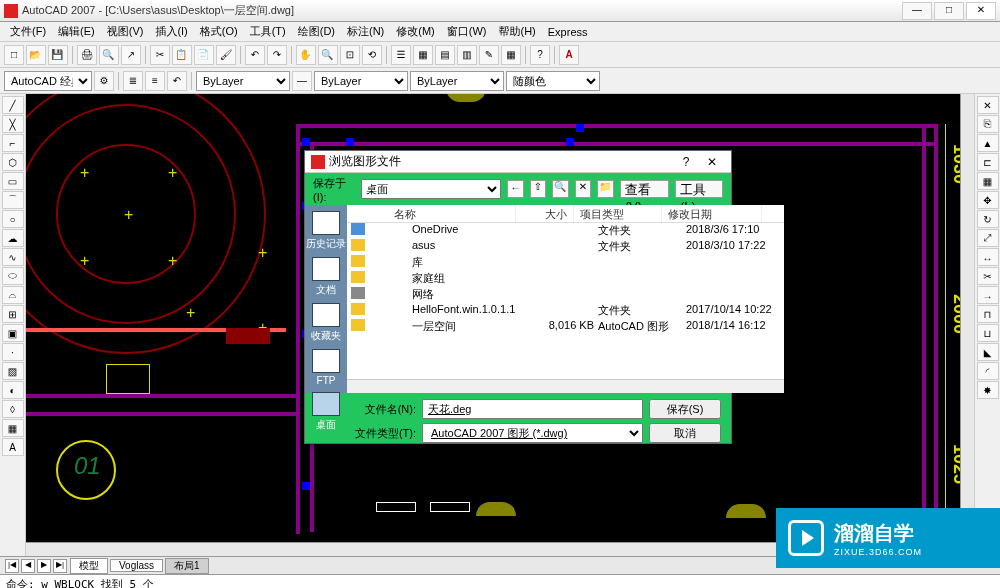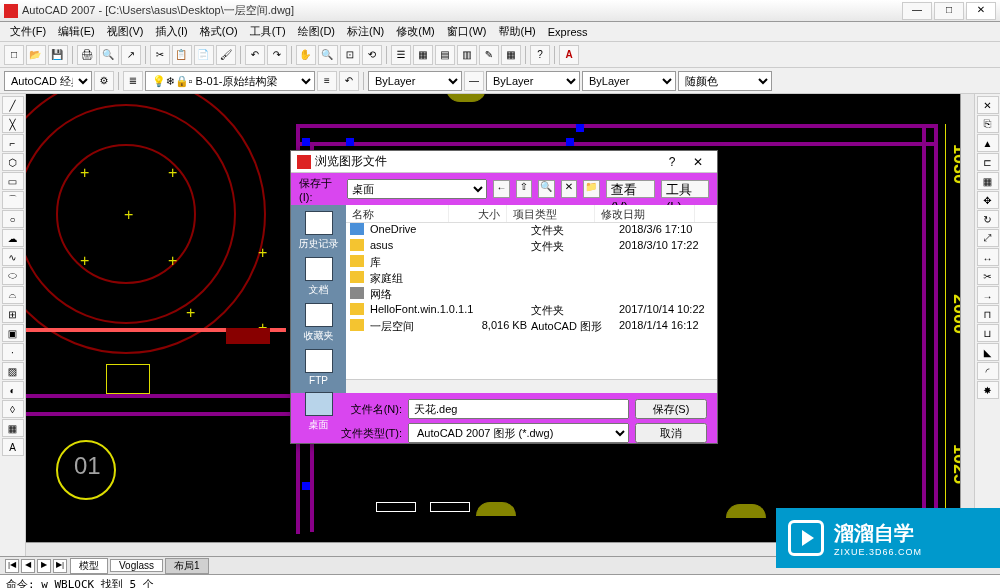--- a/index.html
+++ b/index.html
@@ -30,34 +30,34 @@
 .right-tools .tbtn { width: 22px; height: 18px; margin: 0 auto; }
 .canvas { flex: 1; background: #000; position: relative; overflow: hidden; }
 
 
 .cad-content { position: absolute; inset: 0; }
 .cad-circle { position: absolute; border: 2px solid #800; border-radius: 50%; }
 .cad-wall { position: absolute; border: 2px solid #808; }
 .cad-grip { position: absolute; width: 8px; height: 8px; background: #00f; }
 .cad-dim { position: absolute; color: #dd0; font-size: 18px; font-weight: bold; writing-mode: vertical-rl; }
 .cad-center { position: absolute; color: #dd0; }
-.cad-text { position: absolute; color: #a3a3a3; font-size: 24px; }
+.cad-text { position: absolute; color: #15803d; font-size: 24px; font-style: italic; }
 .cad-arc { position: absolute; border: 1px solid #dd0; border-radius: 50%; }
 
 
 .tab-row { height: 18px; background: #e8e8e8; border-top: 1px solid #999; display: flex; align-items: center; font-size: 10px; padding: 0 4px; }
 .tab-row .navbtn { width: 14px; height: 14px; border: 1px solid #999; background: #fff; margin: 0 1px; cursor: pointer; font-size: 8px; text-align: center; }
 .tab-row .tab { padding: 0 8px; border: 1px solid #999; background: #fff; margin-left: 2px; }
 .tab-row .tab.active { background: #d0d0d0; }
 
 
 .cmdline { height: 18px; background: #fff; border-top: 1px solid #999; font-size: 11px; padding: 2px 6px; font-family: SimSun, monospace; }
 
 
-.dialog { position: absolute; left: 290px; top: 150px; width: 428px; height: 294px; background: #d946ef; border: 1px solid #666; box-shadow: 2px 2px 8px rgba(0,0,0,0.4); font-size: 11px; }
+.dialog { position: absolute; left: 304px; top: 150px; width: 428px; height: 294px; background: #22c55e; border: 1px solid #666; box-shadow: 2px 2px 8px rgba(0,0,0,0.4); font-size: 11px; }
 .dialog .dlg-title { height: 22px; background: #fff; border-bottom: 1px solid #ccc; display: flex; align-items: center; padding: 0 6px; }
 .dialog .dlg-title .ico { width: 14px; height: 14px; background: #d22; margin-right: 4px; }
 .dialog .dlg-title .txt { flex: 1; font-size: 12px; }
 .dialog .dlg-title .hbtn { width: 26px; text-align: center; cursor: pointer; font-size: 12px; }
 .dialog .dlg-toolbar { height: 30px; display: flex; align-items: center; padding: 16px 8px; gap: 6px; }
 .dialog .dlg-toolbar label { font-size: 11px; }
 .dialog .dlg-toolbar select { flex: 0 0 140px; height: 20px; font-size: 11px; }
 .dialog .dlg-toolbar .dtbtn { width: 18px; height: 18px; border: 1px solid #999; background: #f8f8f8; cursor: pointer; font-size: 10px; text-align: center; }
 .dialog .dlg-toolbar .dtdrop { padding: 0 4px; height: 18px; border: 1px solid #999; background: #f8f8f8; cursor: pointer; font-size: 13px; }
 .dialog .dlg-body { display: flex; height: 188px; }
@@ -66,28 +66,28 @@
 .dialog .dlg-sidebar .sitem .sico { width: 28px; height: 24px; background: #fff; margin: 0 auto 2px; border: 1px solid #345; }
 .dialog .dlg-sidebar .sitem.sel .sico { background: #b8d4ea; }
 .dialog .dlg-list { flex: 1; background: #fff; display: flex; flex-direction: column; }
 .dialog .dlg-list .hdr { display: flex; height: 18px; border-bottom: 1px solid #ddd; font-size: 11px; color: #333; }
 .dialog .dlg-list .hdr span { padding: 2px 6px; border-right: 1px solid #eee; }
 .dialog .dlg-list .row { display: flex; height: 16px; font-size: 11px; align-items: flex-start; }
 .dialog .dlg-list .row .ico { width: 14px; height: 12px; margin: 0 4px; background: #f4c430; }
 .dialog .dlg-list .row .ico.blue { background: #4a90d9; }
 .dialog .dlg-list .row .ico.pc { background: #888; }
 .dialog .dlg-list .row span { padding: 0 2px; }
-.dialog .dlg-list .c-name { width: 103px; }
+.dialog .dlg-list .c-name { width: 128px; margin-left: 41px; }
 .dialog .dlg-list .c-size { width: 58px; text-align: right; }
 .dialog .dlg-list .c-type { width: 88px; }
 .dialog .dlg-list .c-date { width: 100px; }
 .dialog .dlg-list .scroll { height: 14px; background: #f0f0f0; border-top: 1px solid #ccc; margin-top: auto; }
 .dialog .dlg-bottom { padding: 6px 10px; display: grid; grid-template-columns: 66px 1fr 72px; gap: 4px 6px; align-items: center; margin-left: 35px; }
 .dialog .dlg-bottom label { font-size: 11px; text-align: right; }
-.dialog .dlg-bottom select, .dialog .dlg-bottom input { height: 20px; font-size: 11px; padding: 0 4px; }
+.dialog .dlg-bottom select, .dialog .dlg-bottom input { height: 20px; font-size: 11px; padding: 0 4px; text-decoration: underline; }
 .dialog .dlg-bottom button { height: 20px; font-size: 11px; cursor: pointer; }
 
 
 .watermark { position: absolute; right: 0; bottom: 20px; width: 224px; height: 60px; background: #0099cc; display: flex; align-items: center; padding: 0 12px; gap: 10px; }
 .watermark .play { width: 36px; height: 36px; border: 3px solid #fff; border-radius: 6px; display: flex; align-items: center; justify-content: center; }
 .watermark .play::after { content: ""; border-left: 12px solid #fff; border-top: 8px solid transparent; border-bottom: 8px solid transparent; margin-left: 3px; }
 .watermark .wtxt { color: #fff; }
 .watermark .wtxt .big { font-size: 20px; font-weight: bold; }
 .watermark .wtxt .small { font-size: 9px; letter-spacing: 1px; }
 
@@ -155,23 +155,20 @@
   <div style="flex:1"></div>
 </div>
 
 <div class="toolbar-row">
   <select class="tcombo" style="width:88px">
     <option>AutoCAD 经典</option>
   </select>
   <div class="tbtn">⚙</div>
   <div class="tsep"></div>
   <div class="tbtn">≣</div>
-  <select class="tcombo" style="width:170px">
-    <option>💡❄🔒▫ <span>B-01-原始结构梁</span></option>
-  </select>
   <div class="tbtn">≡</div>
   <div class="tbtn">↶</div>
   <div class="tsep"></div>
   <select class="tcombo" style="width:94px"><option>ByLayer</option></select>
   <div class="tbtn">—</div>
   <select class="tcombo" style="width:94px"><option>ByLayer</option></select>
   <select class="tcombo" style="width:94px"><option>ByLayer</option></select>
   <select class="tcombo" style="width:94px"><option>随颜色</option></select>
 </div>
 

